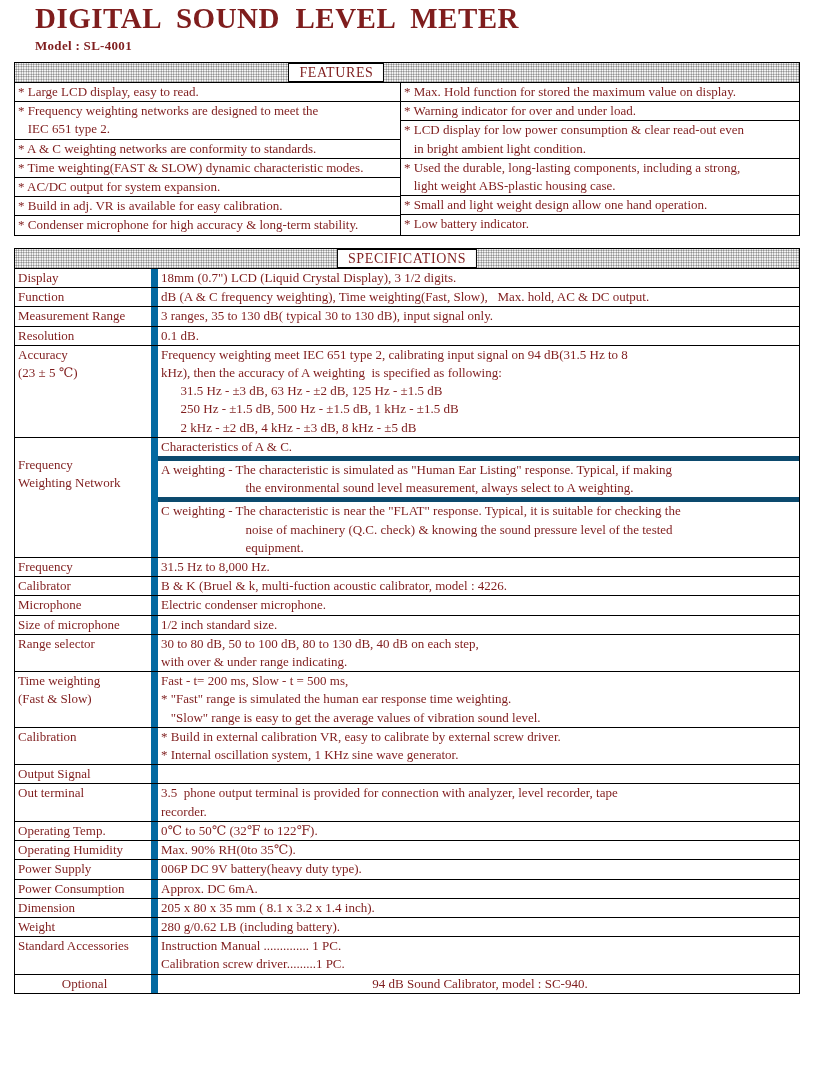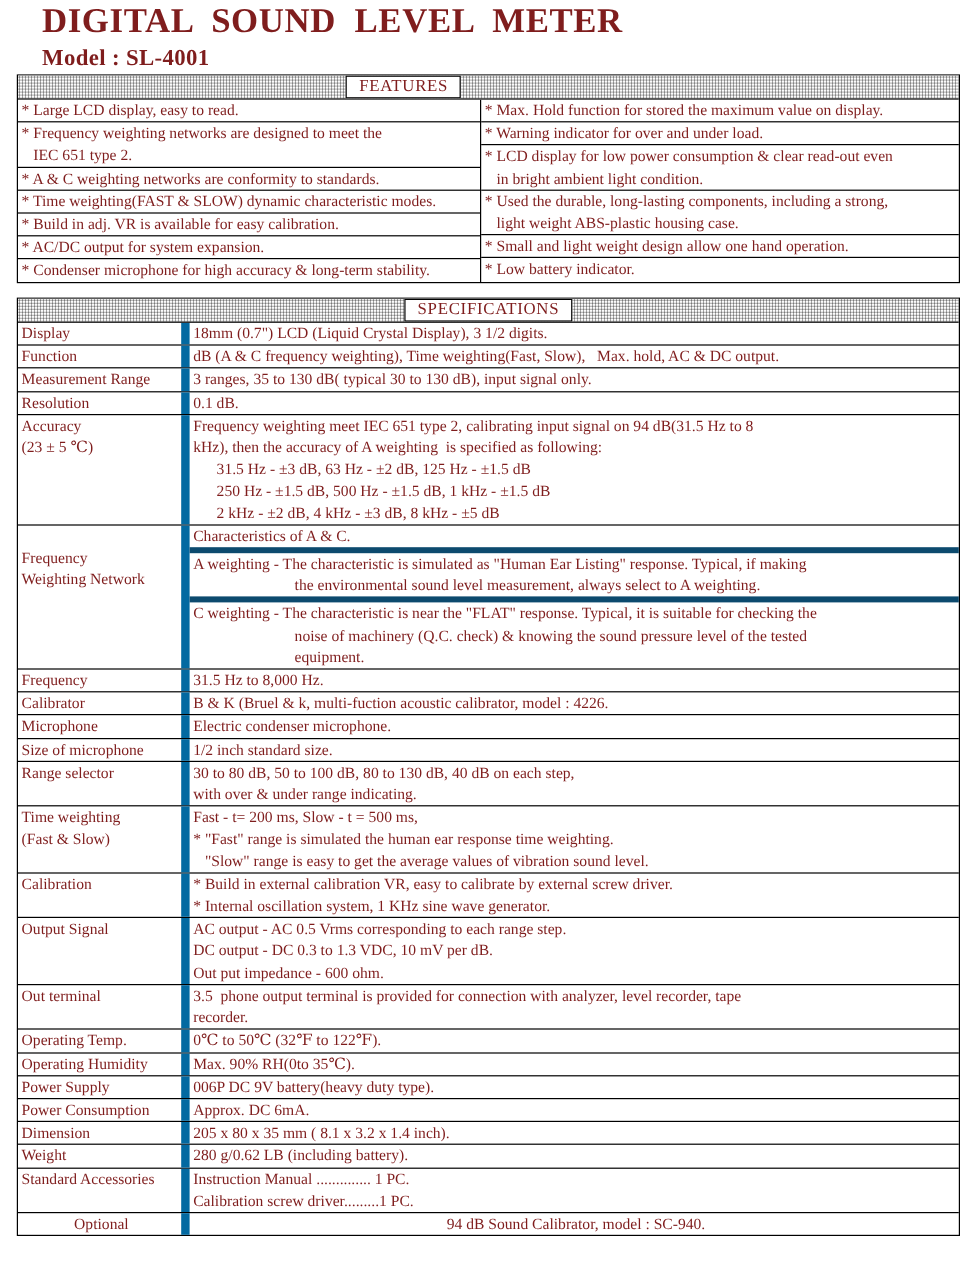--- a/index.html
+++ b/index.html
@@ -9,21 +9,21 @@
     background: #fff; color: #7f1d1d;
     font-family: "Liberation Serif", "DejaVu Serif", serif;
     overflow: hidden;
   }
   .title {
     position: absolute; left: 35px; top: 2px;
     font-size: 29px; font-weight: bold; white-space: pre; letter-spacing: 0.5px;
   }
   .model {
     position: absolute; left: 35px; top: 38px;
-    font-size: 19px; font-weight: bold; letter-spacing: 0.3px;
+    font-size: 13px; font-weight: bold; letter-spacing: 0.3px;
   }
   .tbl {
     position: absolute; left: 14px; width: 786px;
     border: 1px solid #000; box-sizing: border-box;
     background: #fff;
   }
   .tbl.features { top: 62px; }
   .tbl.specs    { top: 248px; }
   .thead {
     position: relative; height: 19px;
@@ -79,24 +79,24 @@
             <div class="line">* Frequency weighting networks are designed to meet the</div>
             <div class="line">   IEC 651 type 2.</div>
           </div>
         <div class="cell">
             <div class="line">* A &amp; C weighting networks are conformity to standards.</div>
           </div>
         <div class="cell">
             <div class="line">* Time weighting(FAST &amp; SLOW) dynamic characteristic modes.</div>
           </div>
         <div class="cell">
+            <div class="line">* AC/DC output for system expansion.</div>
+          </div>
+        <div class="cell">
             <div class="line">* Build in adj. VR is available for easy calibration.</div>
-          </div>
-        <div class="cell">
-            <div class="line">* AC/DC output for system expansion.</div>
           </div>
         <div class="cell">
             <div class="line">* Condenser microphone for high accuracy &amp; long-term stability.</div>
           </div>
       </div>
       <div class="fcol right">
         <div class="cell">
             <div class="line">* Max. Hold function for stored the maximum value on display.</div>
           </div>
         <div class="cell">
@@ -262,25 +262,20 @@
         <div class="vcell">
           <div class="line">* Build in external calibration VR, easy to calibrate by external screw driver.</div>
           <div class="line">* Internal oscillation system, 1 KHz sine wave generator.</div>
         </div>
       </div>
 
       <div class="srow">
         <div class="lcell">
             <div class="line">Output Signal</div>
           </div>
-        <div class="vcell">
-          <div class="line">AC output - AC 0.5 Vrms corresponding to each range step.</div>
-          <div class="line">DC output - DC 0.3 to 1.3 VDC, 10 mV per dB.</div>
-          <div class="line">Out put impedance - 600 ohm.</div>
-        </div>
       </div>
 
       <div class="srow">
         <div class="lcell">
             <div class="line">Out terminal</div>
           </div>
         <div class="vcell">
           <div class="line">3.5  phone output terminal is provided for connection with analyzer, level recorder, tape</div>
           <div class="line">recorder.</div>
         </div>

